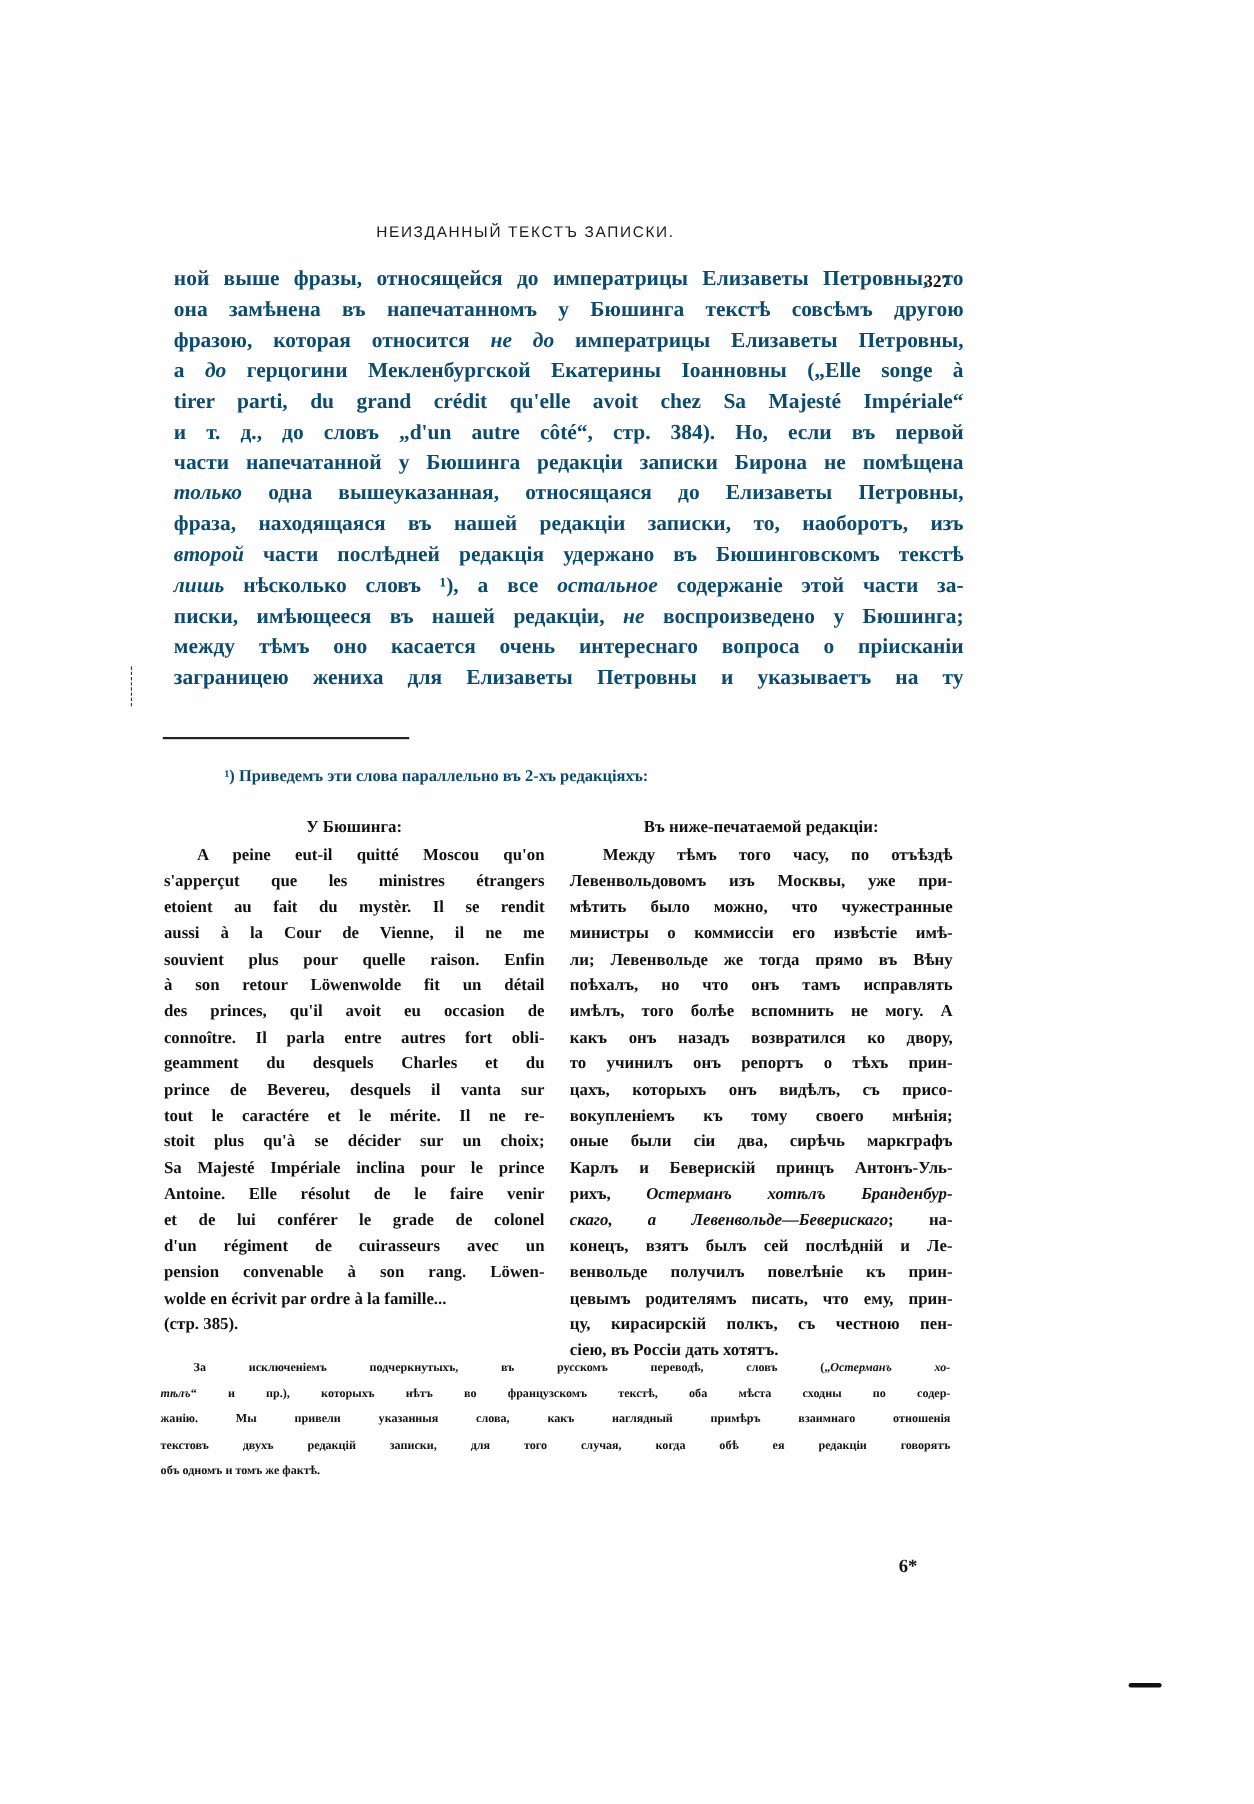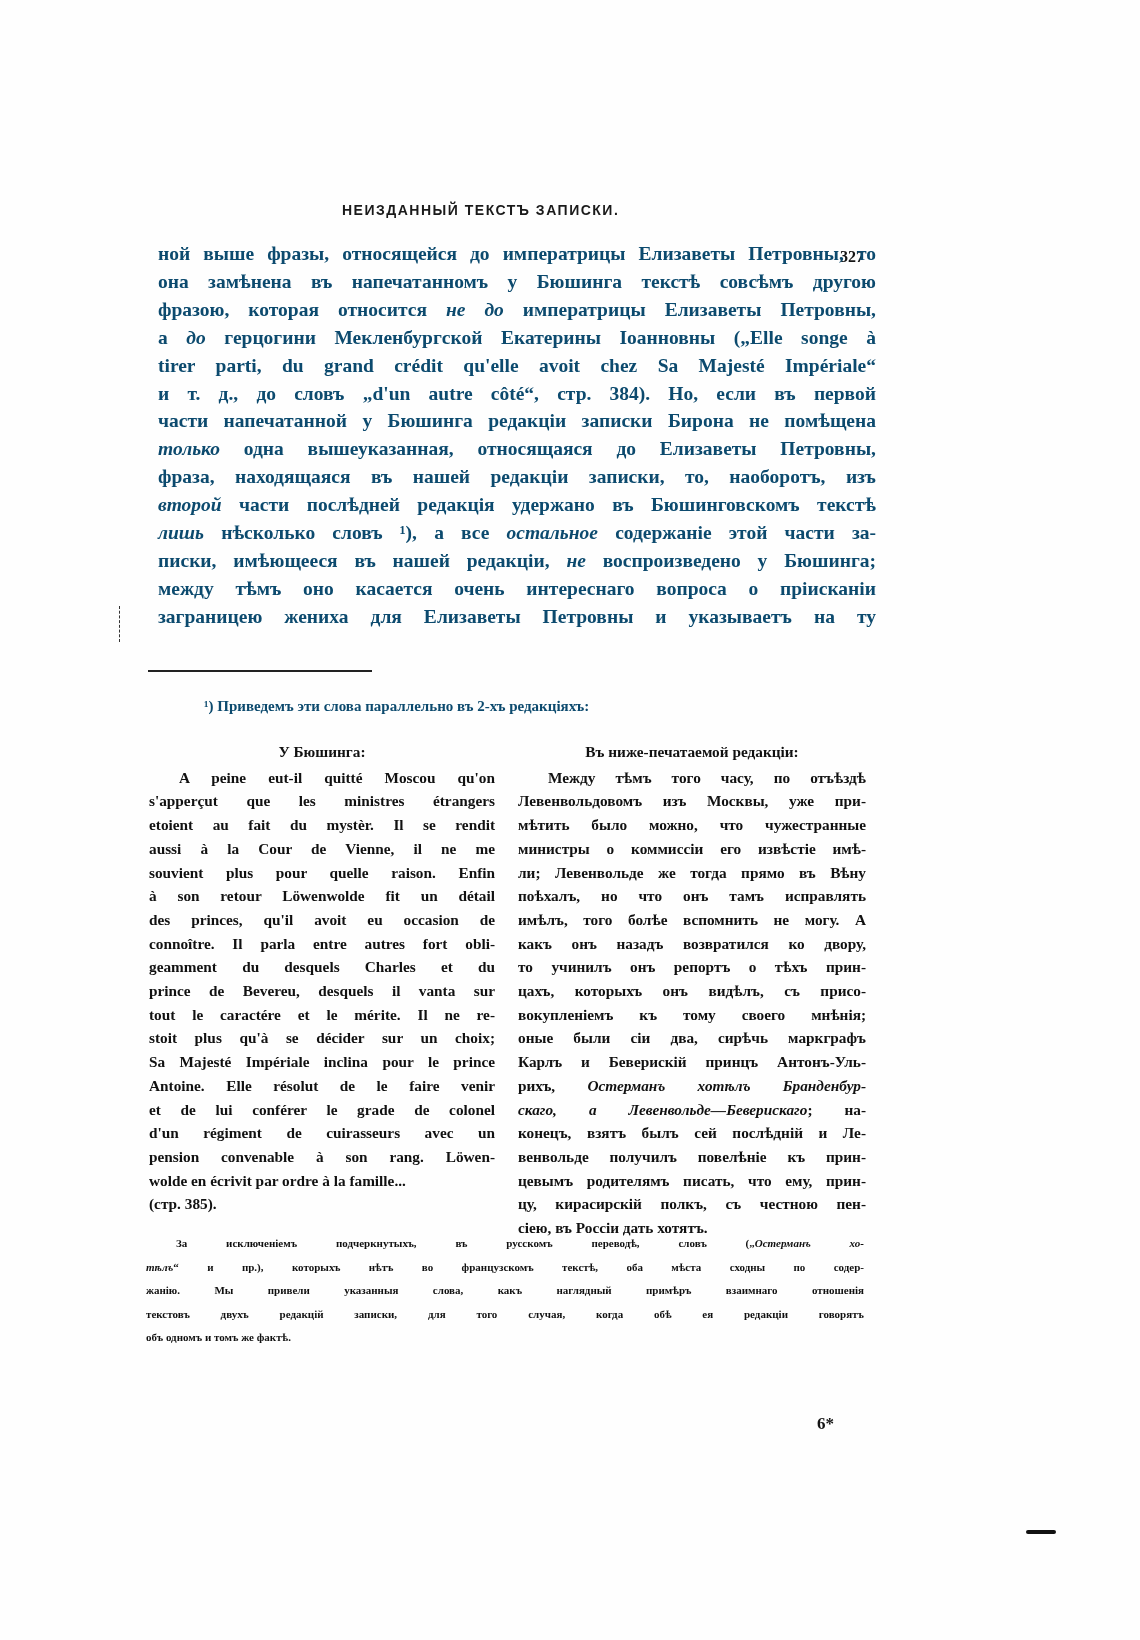--- a/index.html
+++ b/index.html
@@ -6,21 +6,21 @@
   body {
     width: 1140px; height: 1640px; background: #ffffff; position: relative; overflow: hidden;
     font-family: "DejaVu Serif", "Liberation Serif", serif; color: #141414;
   }
   .page { position: absolute; left: 0; top: 0; width: 1140px; height: 1640px; background: #fefefe; }
   .running-head {
     position: absolute; top: 200px; left: 146px; width: 718px; height: 24px;
   }
   .running-title {
     position: absolute; left: 196px; top: 2px;
-    font-family: "Liberation Sans", sans-serif; font-weight: bold;
+    font-family: "Liberation Sans", sans-serif; font-weight: normal;
     font-size: 14px; letter-spacing: 1.5px; color: #1a1a1a;
   }
   .page-number {
     position: absolute; right: 0; top: 0;
     font-family: "Liberation Serif", serif; font-weight: bold; font-size: 16px; margin-top: 48px;
   }
   .body-text {
     position: absolute; top: 240px; left: 158px; width: 718px;
     font-family: "Liberation Serif", serif; font-weight: bold;
     font-size: 19.5px; line-height: 27.9px; text-align: justify; color: #0c4a6e;

